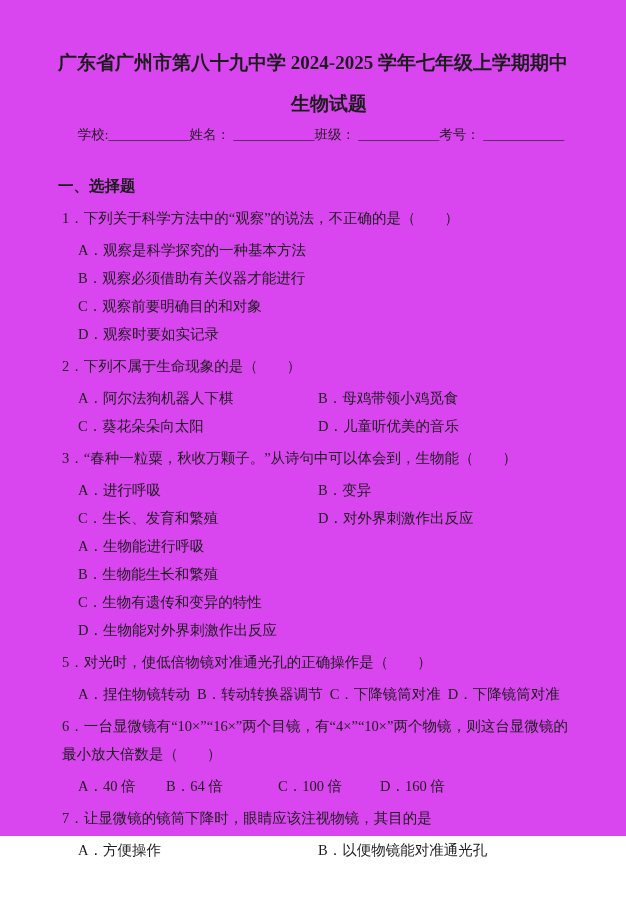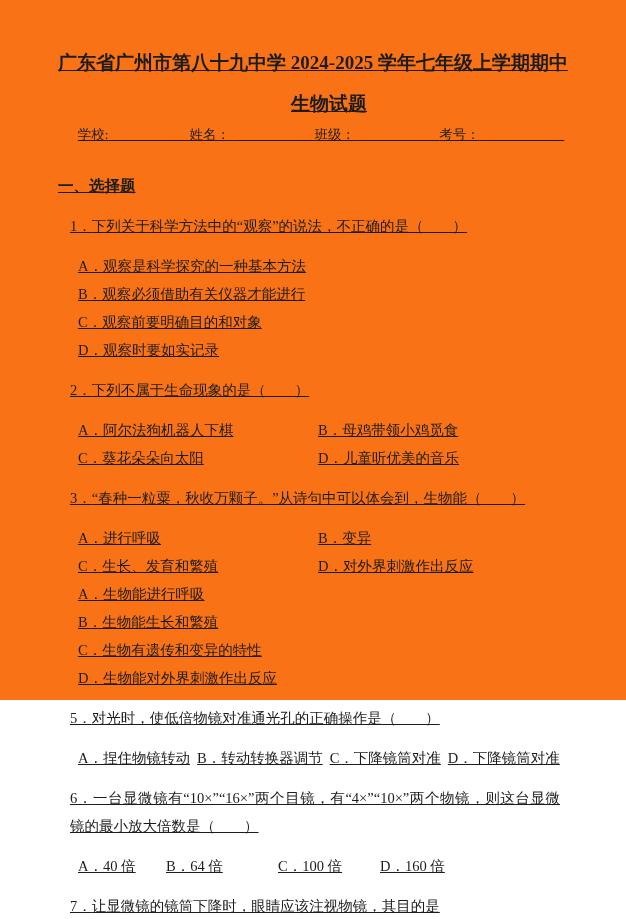--- a/index.html
+++ b/index.html
@@ -8,23 +8,22 @@
     width: 626px;
     height: 919px;
     background: #ffffff;
     color: #1c1c1c;
     font-family: "Liberation Serif", "DejaVu Serif", serif;
     overflow: hidden;
   }
   .page {
     position: relative;
     width: 626px;
-    height: 700px;
-    background: #f97316;
-    text-decoration: underline;
+    height: 836px;
+    background: #d946ef;
   }
   .title-line {
     text-align: center;
     font-size: 19px;
     font-weight: bold;
     line-height: 26px;
     color: #1c1c1c;
   }
   .title-line1 { padding-top: 50px; }
   .title-line2 { margin-top: 15px; padding-left: 32px; }
@@ -41,21 +40,21 @@
   .content {
     margin: 28px 54px 0 58px;
     font-size: 14.5px;
   }
   .section-heading {
     font-weight: bold;
     font-size: 15.5px;
     line-height: 28px;
   }
   .q-text {
-    margin: 12px;
+    margin: 4px;
     line-height: 28px;
     text-align: justify;
   }
   .q-num { display: inline; }
   .opts { padding-left: 20px; }
   .opts-first { margin-top: 4px; }
   .opt { line-height: 28px; }
   .opts-2col {
     display: grid;
     grid-template-columns: 240px 1fr;

